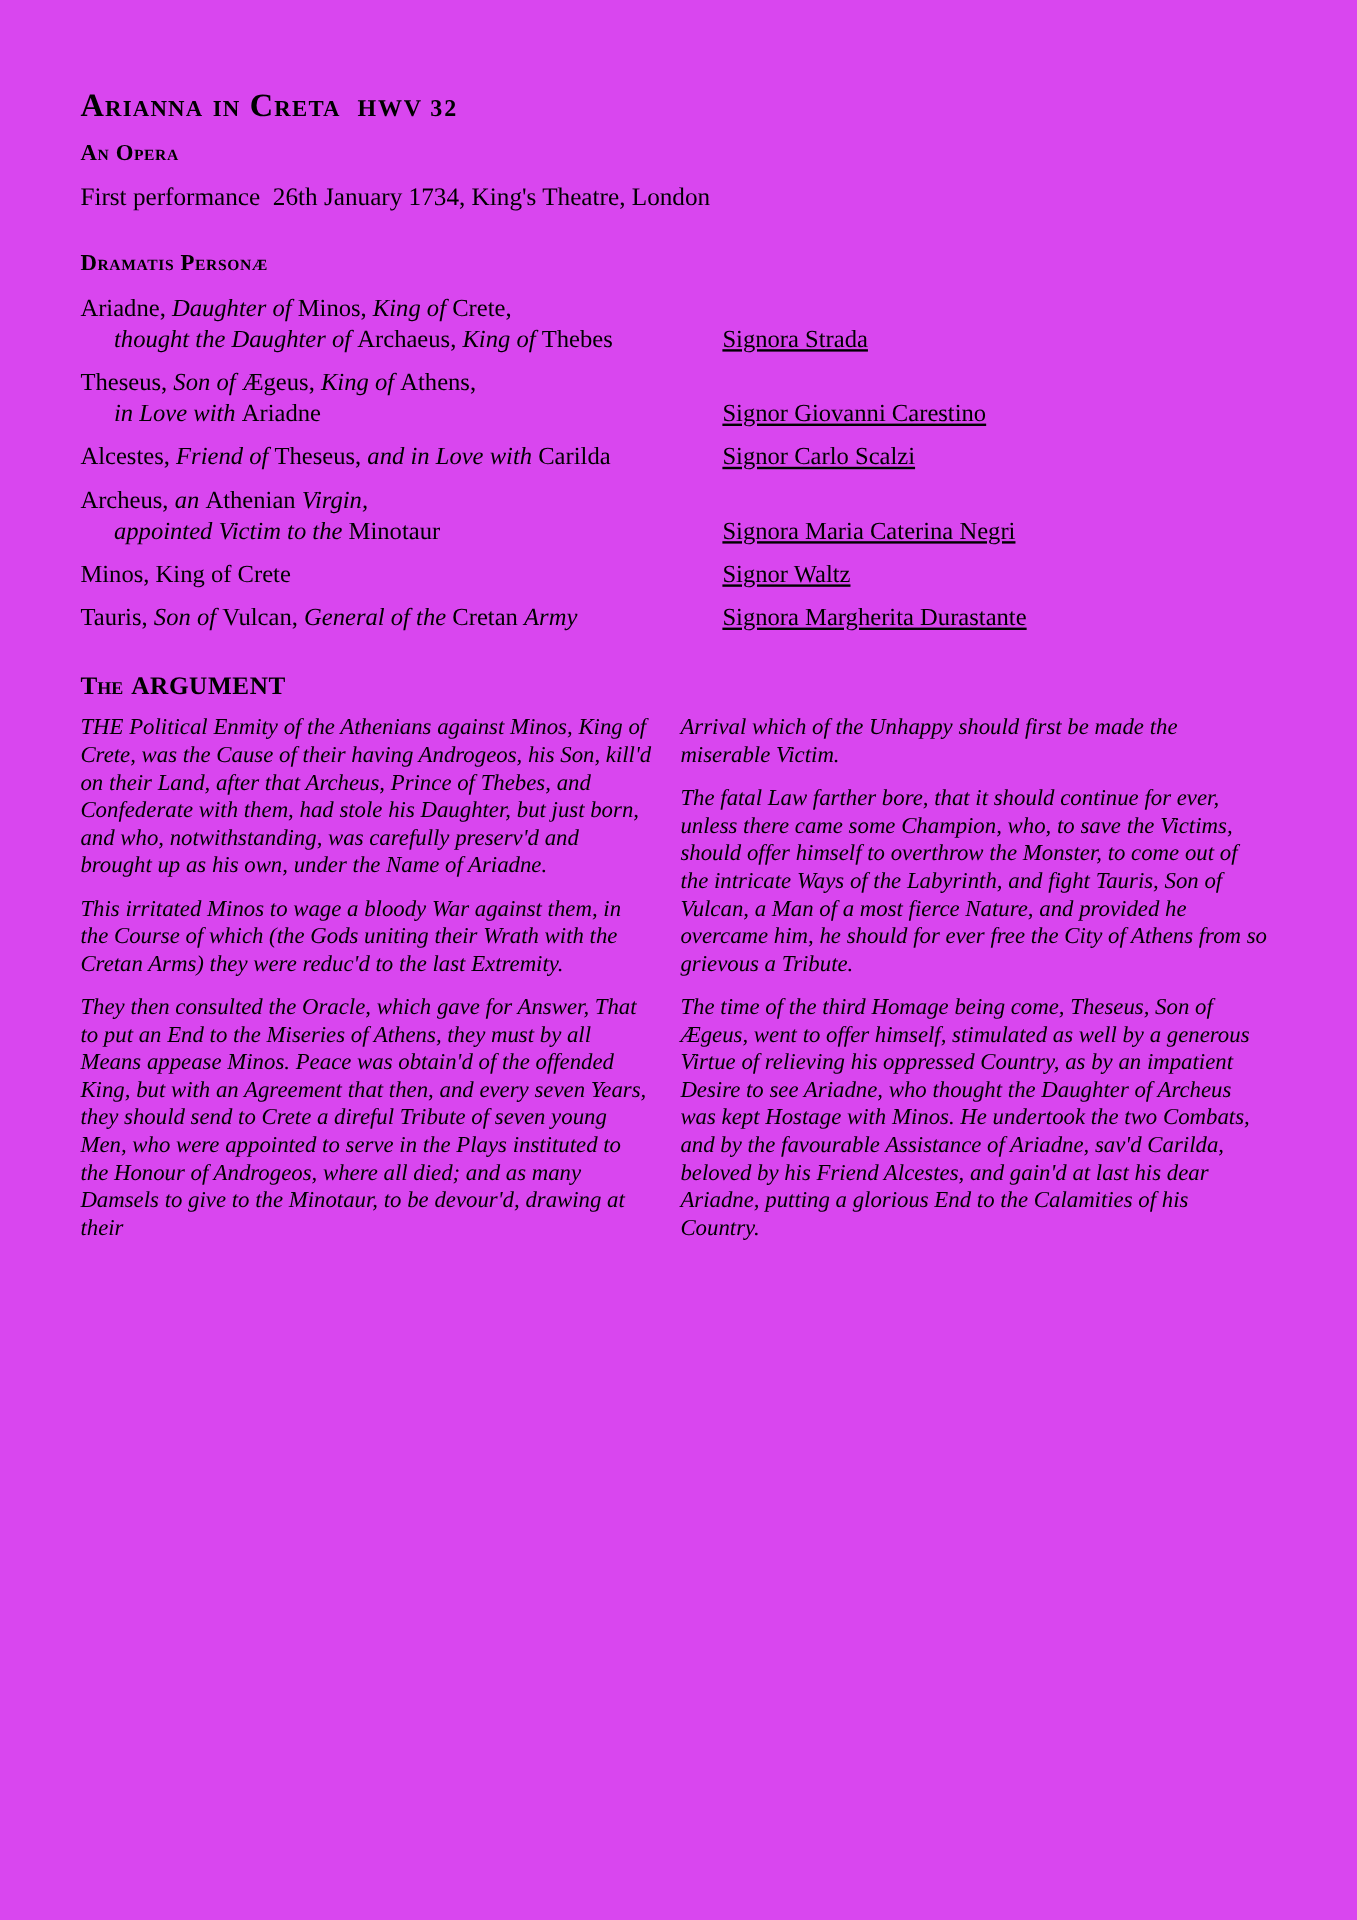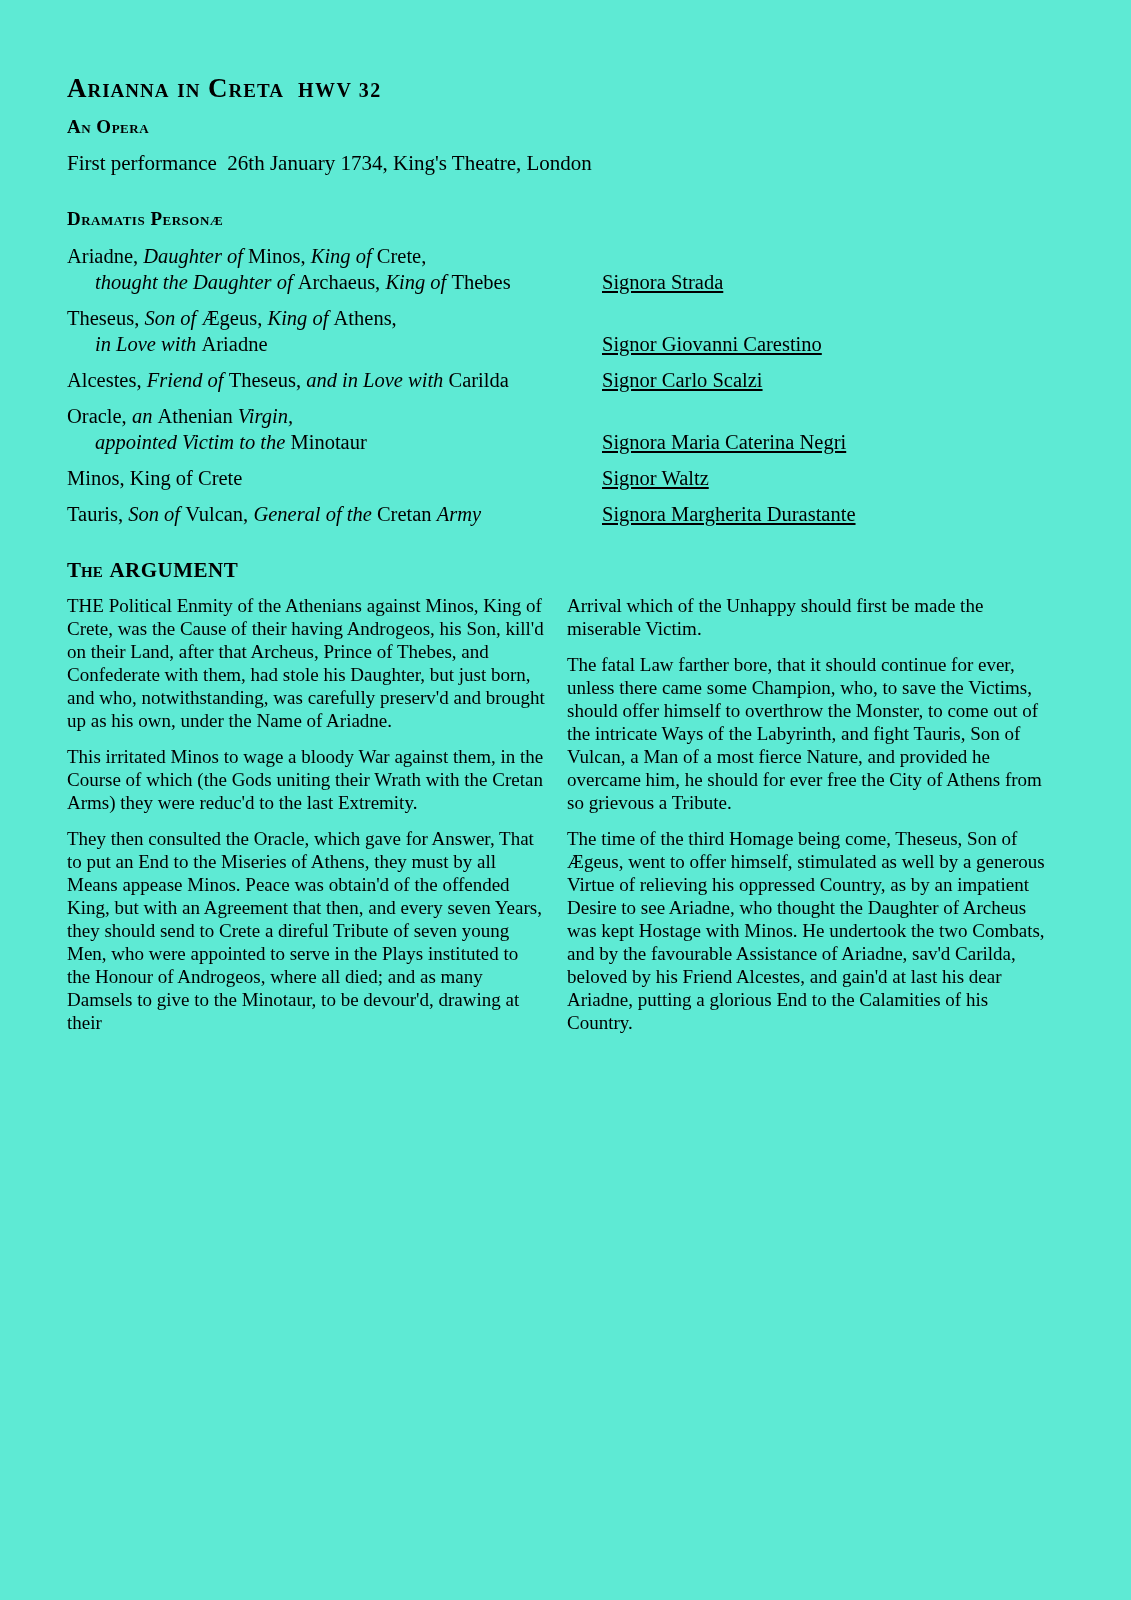--- a/index.html
+++ b/index.html
@@ -1,20 +1,20 @@
 <!DOCTYPE html>
 <html><head>
 <meta charset="utf-8">
 <style>
   html, body { margin: 0; padding: 0; background: #ffffff; }
   .page {
     position: relative;
     width: 1131px;
     height: 1600px;
-    background: #5eead4;
+    background: #d946ef;
     color: #000000;
     font-family: "Liberation Serif", "DejaVu Serif", serif;
     overflow: hidden;
     box-sizing: border-box;
     padding: 73px 24px 0 67px;
   }
   
   .title {
     margin: 0;
     font-size: 27px;
@@ -82,21 +82,21 @@
     display: flex;
     margin-top: 12px;
   }
   .arg-col {
     font-size: 19px;
     line-height: 23px;
     text-align: left;
   }
   .arg-col.left { width: 478px; margin-right: 22px; flex: 0 0 auto; }
   .arg-col.right { width: 490px; flex: 0 0 auto; }
-  .arg-col p { margin: 0 0 13px 0; }
+  .arg-col p { margin: 0 0 13px 0; font-style: italic; }
 </style>
 </head>
 <body>
 
 <div class="page">
 
   <h1 class="title"><span>Arianna in Creta</span><span class="hwv">HWV 32</span></h1>
 
   <h2 class="subtitle">An Opera</h2>
 
@@ -120,21 +120,21 @@
         <div class="performer">Signor Giovanni Carestino</div>
       </div>
       <div class="cast-row">
         <div class="role">
           <div class="role-line"><span>Alcestes, </span><span class="it">Friend of </span><span>Theseus, </span><span class="it">and in Love with </span><span>Carilda</span></div>
         </div>
         <div class="performer">Signor Carlo Scalzi</div>
       </div>
       <div class="cast-row">
         <div class="role">
-          <div class="role-line"><span>Oracle, </span><span class="it">an </span><span>Athenian </span><span class="it">Virgin,</span></div>
+          <div class="role-line"><span>Archeus, </span><span class="it">an </span><span>Athenian </span><span class="it">Virgin,</span></div>
           <div class="role-line indent"><span class="it">appointed Victim to the </span><span>Minotaur</span></div>
         </div>
         <div class="performer">Signora Maria Caterina Negri</div>
       </div>
       <div class="cast-row">
         <div class="role">
           <div class="role-line"><span>Minos, King of Crete</span></div>
         </div>
         <div class="performer">Signor Waltz</div>
       </div>

